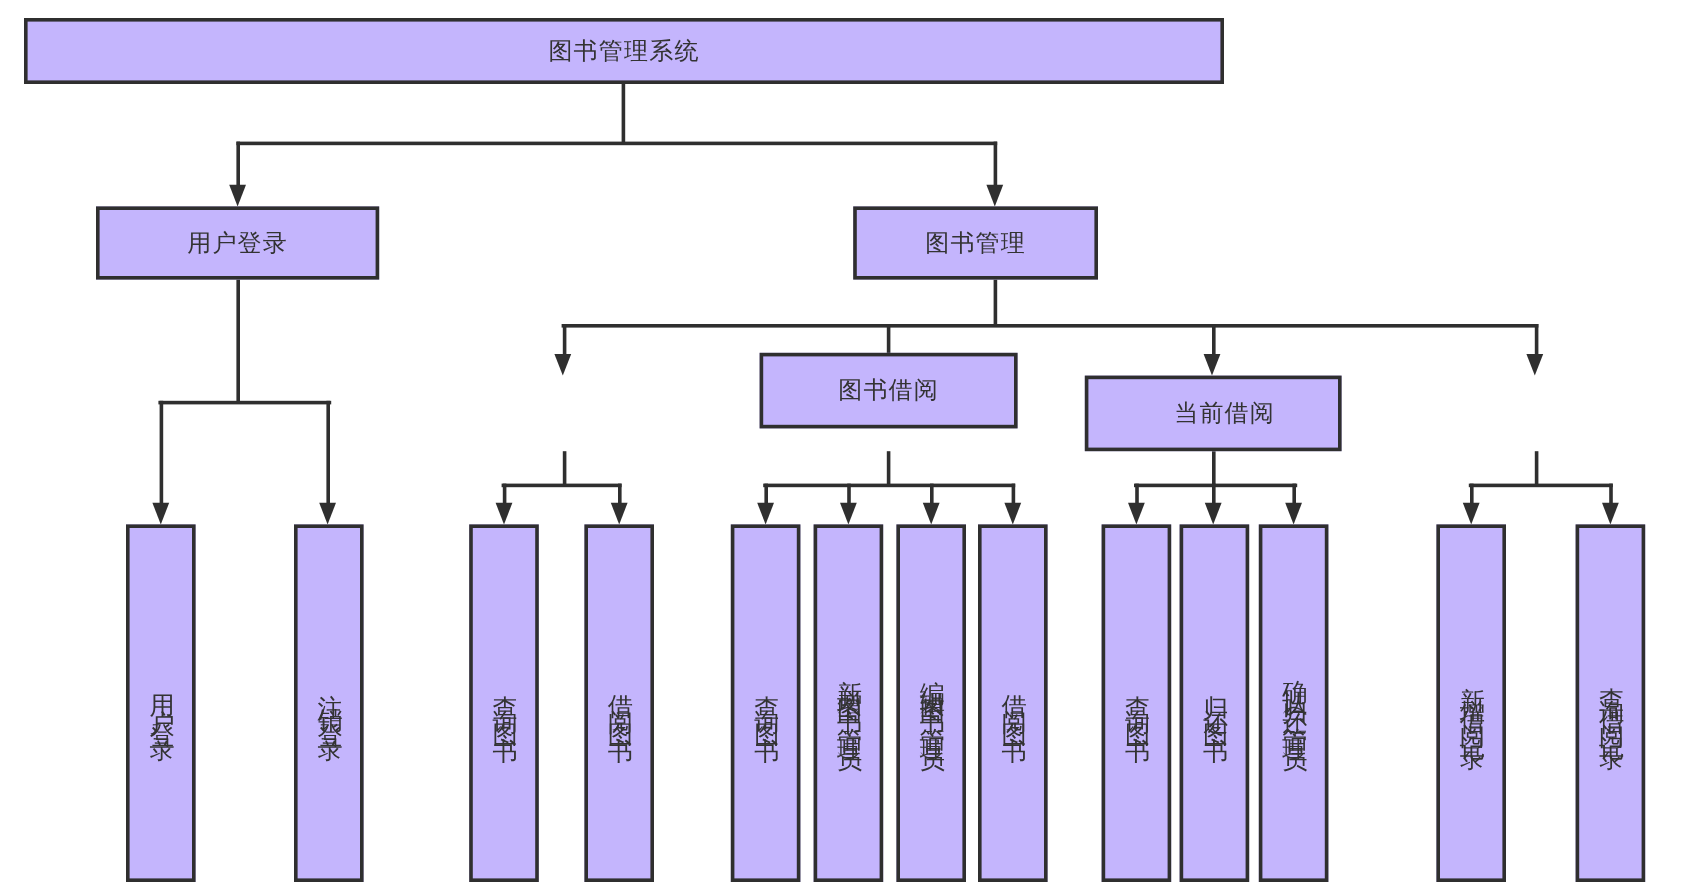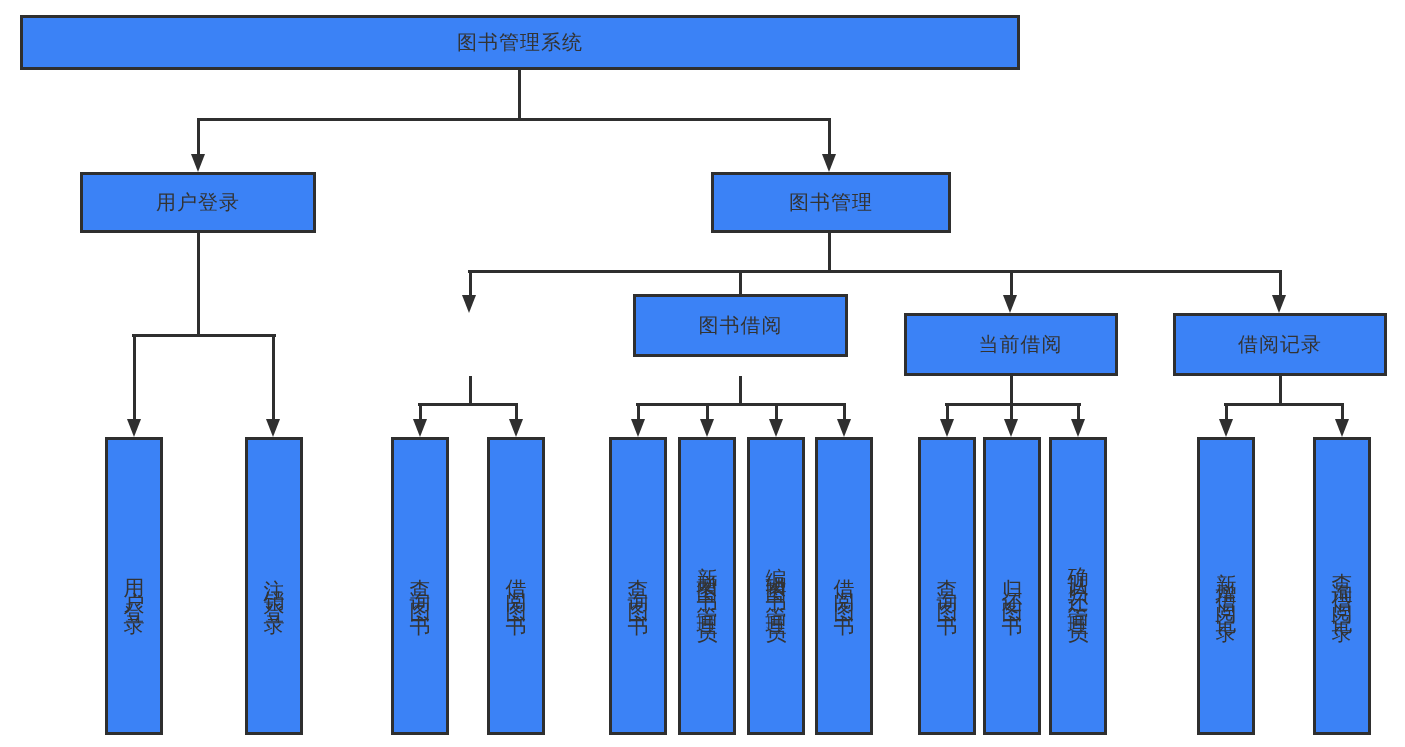--- a/index.html
+++ b/index.html
@@ -2,21 +2,21 @@
 <html style="--line: #2f2f2f; --text: #333333; --wm: #b3b3b3; --bg: #ffffff;"><head>
 <meta charset="utf-8">
 <style>
   html,body { margin:0; padding:0; background:#ffffff; }
   .diagram {
     position:relative; width:1405px; height:747px; background:var(--bg,#ffffff);
     font-family:"Liberation Sans", sans-serif; overflow:hidden;
   }
   .box {
     position:absolute; box-sizing:border-box;
-    border:3px solid var(--line,#2f2f2f); background:#3b82f6;
+    border:3px solid var(--line,#2f2f2f); background:#c4b5fd;
     display:flex; align-items:center; justify-content:center;
     font-size:20px; color:var(--text,#333333); letter-spacing:1px;
     z-index:2;
   }
   .vbox {
     writing-mode:vertical-rl; text-orientation:mixed;
     font-size:21px; letter-spacing:12px;
   }
   .vbox.long { letter-spacing:8px; }
   .vbox.mid  { letter-spacing:10px; }
@@ -41,21 +41,21 @@
   <div class="box" style="left:20px; top:15px; width:1000px; height:55px;">图书管理系统</div>
 
   <div class="vline" style="left:518px; top:70px; height:50px;"></div>
   <div class="hline" style="left:197px; top:118px; width:634px;"></div>
   <div class="vline" style="left:197px; top:118px; height:40px;"></div>
   <div class="arrow" style="left:191px; top:154px;"></div>
   <div class="vline" style="left:828px; top:118px; height:40px;"></div>
   <div class="arrow" style="left:822px; top:154px;"></div>
 
   <div class="box" style="left:80px; top:172px; width:236px; height:61px;">用户登录</div>
-  <div class="box" style="left:711px; top:172px; width:240px; height:61px;text-align:center;">图书管理</div>
+  <div class="box" style="left:711px; top:172px; width:204px; height:61px;text-align:center;">图书管理</div>
 
   <div class="vline" style="left:197px; top:233px; height:103px;"></div>
   <div class="hline" style="left:132px; top:334px; width:144px;"></div>
   <div class="vline" style="left:133px; top:334px; height:86px;"></div>
   <div class="arrow" style="left:127px; top:419px;"></div>
   <div class="vline" style="left:272px; top:334px; height:86px;"></div>
   <div class="arrow" style="left:266px; top:419px;"></div>
 
   <div class="vline" style="left:828px; top:233px; height:39px;"></div>
   <div class="hline" style="left:468px; top:270px; width:814px;"></div>
@@ -63,21 +63,20 @@
   <div class="arrow" style="left:462px; top:295px;"></div>
   <div class="vline" style="left:739px; top:270px; height:28px;"></div>
   <div class="arrow" style="left:732px; top:295px;"></div>
   <div class="vline" style="left:1010px; top:270px; height:28px;"></div>
   <div class="arrow" style="left:1003px; top:295px;"></div>
   <div class="vline" style="left:1279px; top:270px; height:28px;"></div>
   <div class="arrow" style="left:1272px; top:295px;"></div>
 
   <div class="box" style="left:633px; top:294px; width:215px; height:63px;">图书借阅</div>
   <div class="box" style="left:904px; top:313px; width:214px; height:63px;padding-left:19px;">当前借阅</div>
-  <div class="box" style="left:1173px; top:313px; width:214px; height:63px;">借阅记录</div>
 
   <div class="vline" style="left:469px; top:376px; height:29px;"></div>
   <div class="hline" style="left:418px; top:403px; width:100px;"></div>
   <div class="vline" style="left:419px; top:403px; height:19px;"></div>
   <div class="arrow" style="left:413px; top:419px;"></div>
   <div class="vline" style="left:515px; top:403px; height:19px;"></div>
   <div class="arrow" style="left:509px; top:419px;"></div>
 
   <div class="vline" style="left:739px; top:376px; height:29px;"></div>
   <div class="hline" style="left:636px; top:403px; width:210px;"></div>

